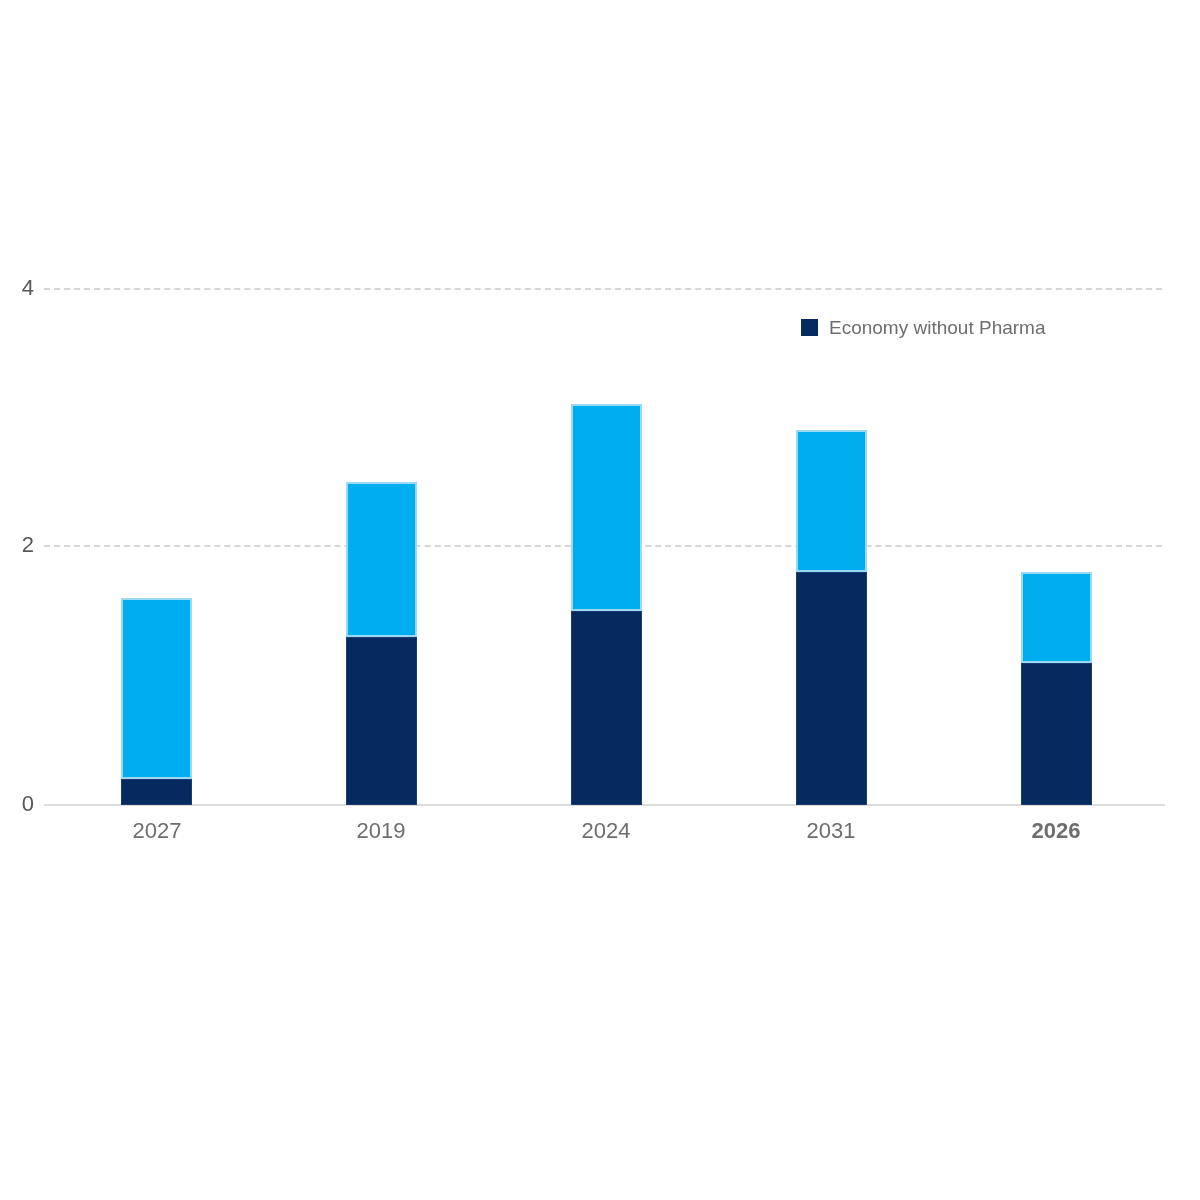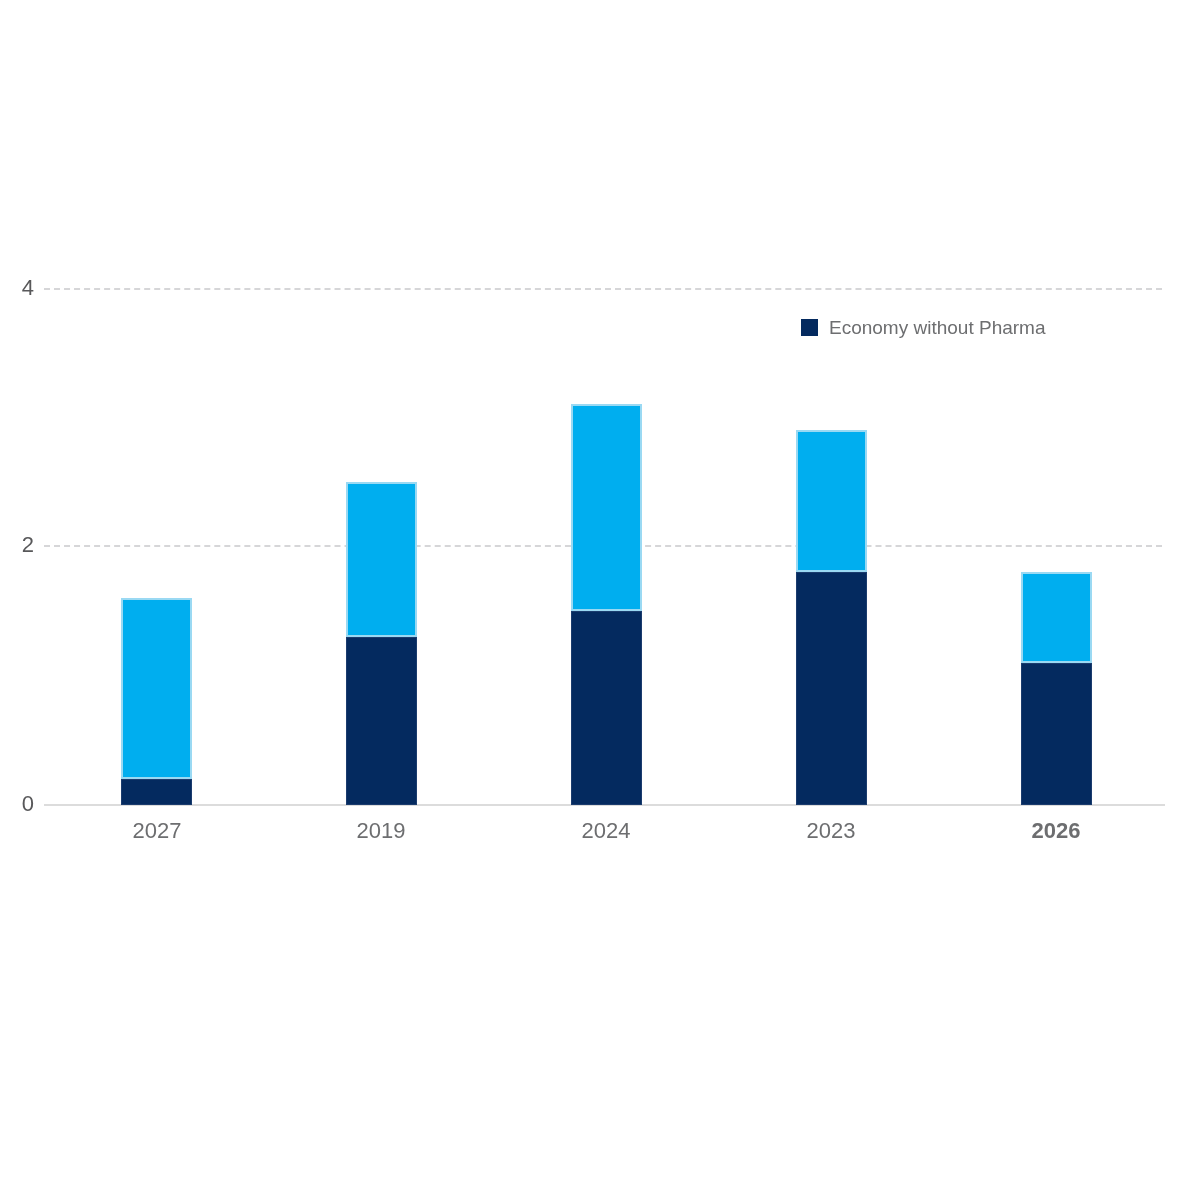--- a/index.html
+++ b/index.html
@@ -161,21 +161,21 @@
         </div>
         <div class="bar-group" style="left: 1021px;">
           <div class="seg seg-light" title="Pharmaceutical industry 2026: 0.7" style="height: 90.51px;"></div>
           <div class="seg seg-dark" title="Economy without Pharma 2026: 1.1" style="height: 142.23px;"></div>
         </div>
       </div>
 
     <div class="xtick" style="left: 87px;">2027</div>
     <div class="xtick" style="left: 311px;">2019</div>
     <div class="xtick" style="left: 536px;">2024</div>
-    <div class="xtick" style="left: 761px;">2023</div>
+    <div class="xtick" style="left: 761px;">2031</div>
     <div class="xtick" style="left: 986px; font-weight: bold;">2026</div>
 
     <div class="legend">
       <div class="legend-row">
         <span class="legend-swatch dark"></span>
         <span class="legend-label">Economy without Pharma</span>
       </div>
     </div>
 
   </div>

